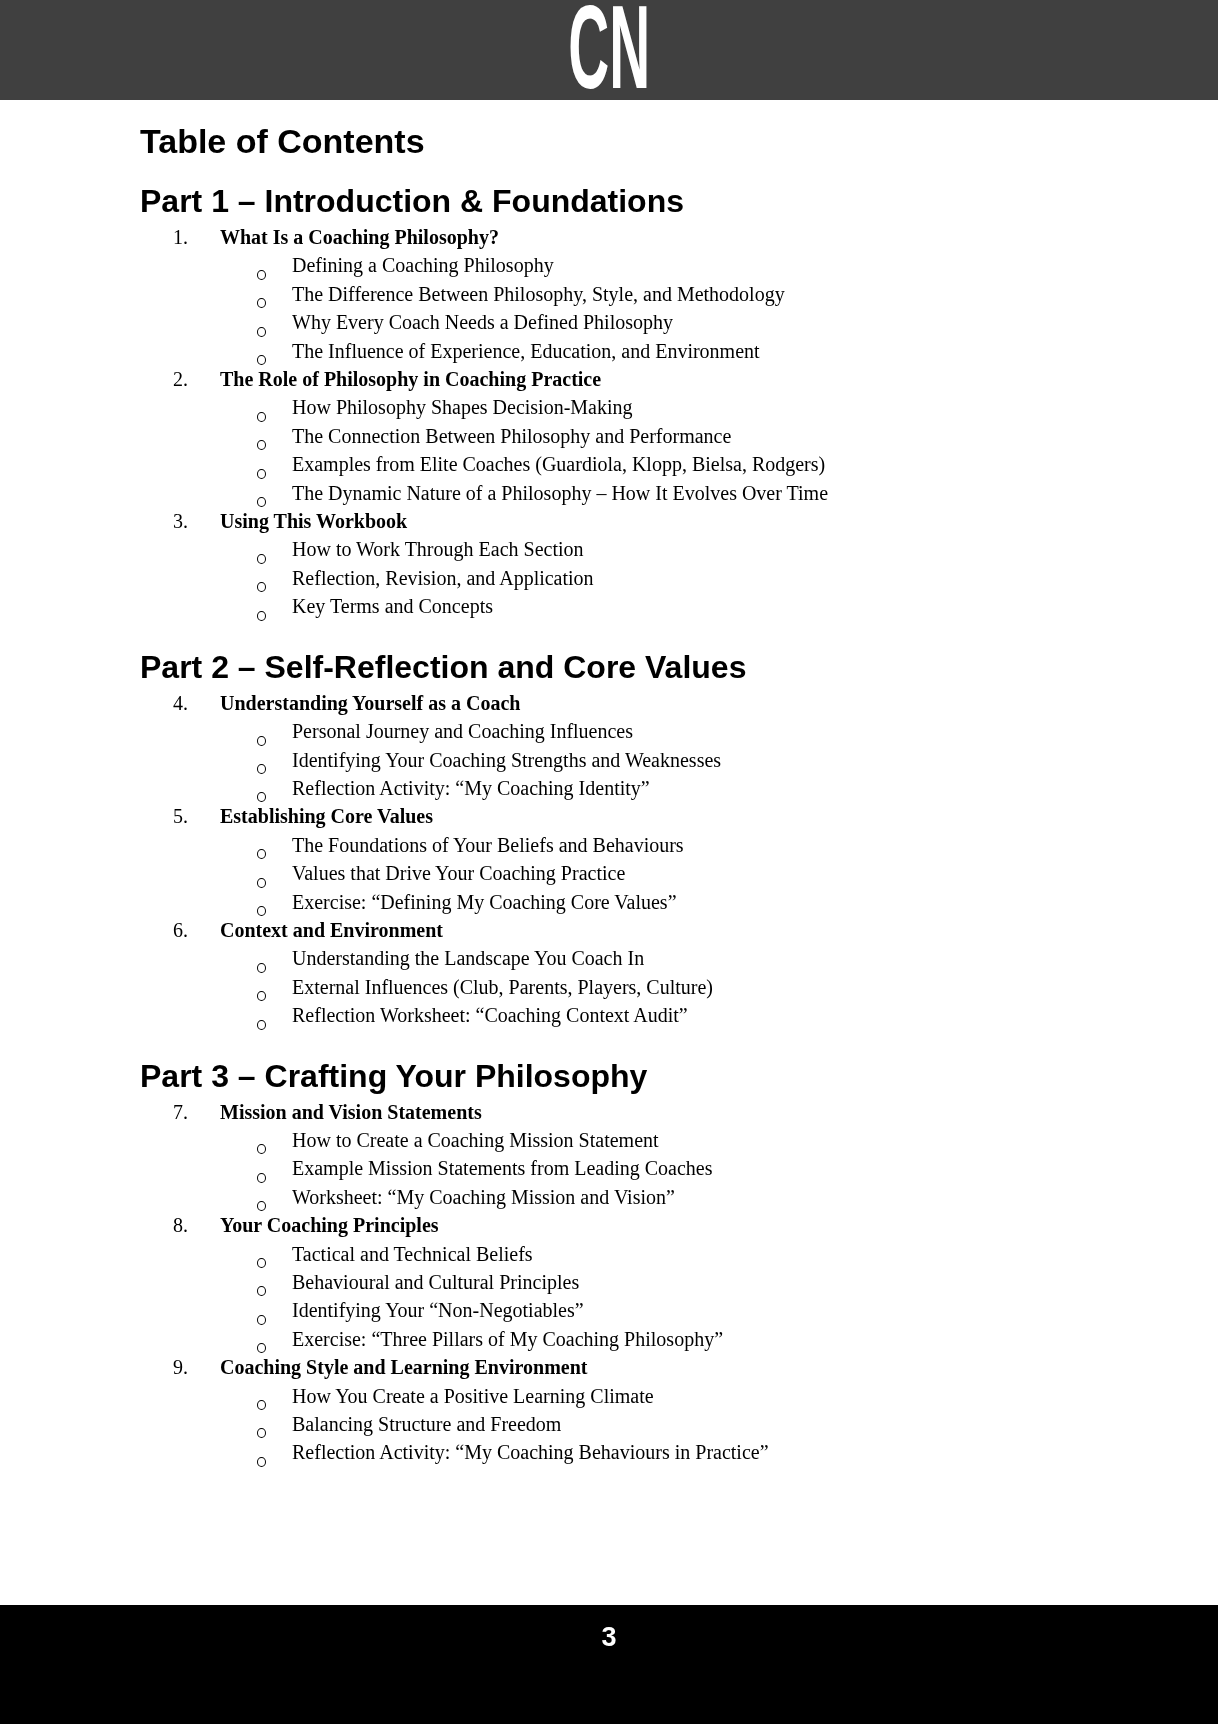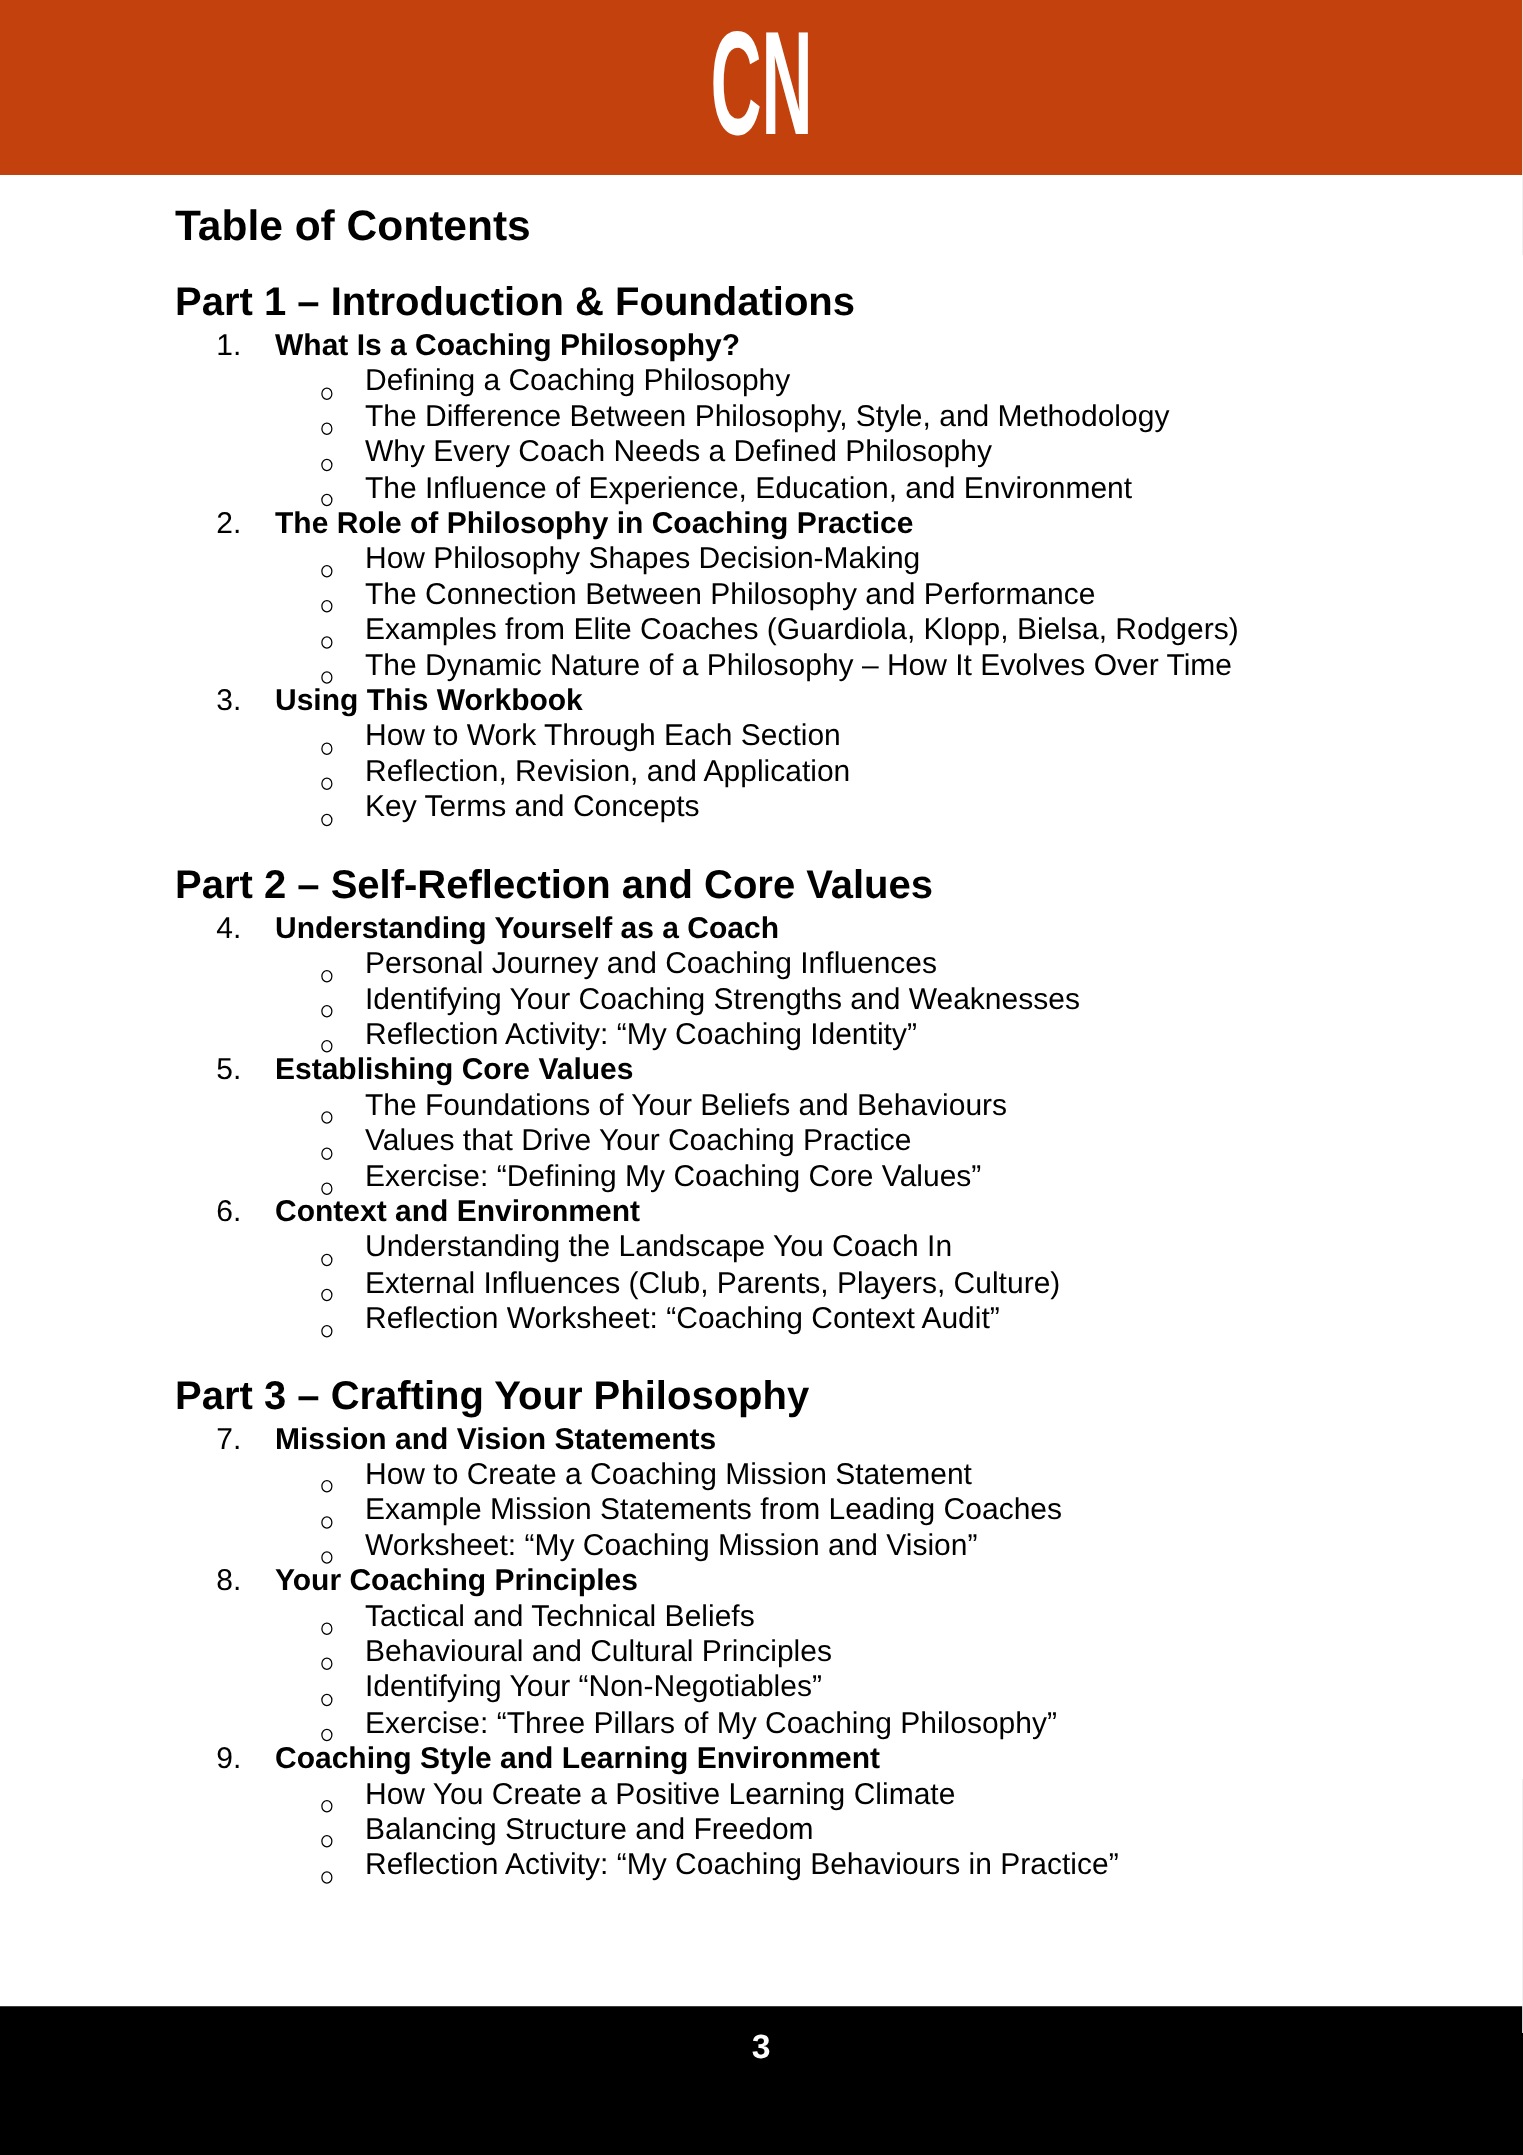--- a/index.html
+++ b/index.html
@@ -6,21 +6,21 @@
   .page {
     position:relative;
     width:1218px; height:1724px;
     margin:0 auto;
     background:#ffffff;
     color:#000000;
     font-family:"Liberation Sans", sans-serif;
     overflow:hidden;
   }
   .topbar {
-    height:140px; background:#c2410c;
+    height:100px; background:#404040;
     display:flex; align-items:center; justify-content:center;
     overflow:hidden;
   }
   .logo {
     color:#ffffff;
     font-weight:700;
     font-size:118px;
     line-height:1;
     transform:scaleX(0.48);
     letter-spacing:0px;
@@ -30,21 +30,21 @@
   .toc-title {
     margin:20px 0 0 140px;
     font-size:34px; line-height:42px; font-weight:700;
   }
   .part-title {
     margin:0 16px 2px 140px;
     font-size:32px; line-height:40px; font-weight:700;
   }
   .part-1 { margin-top:19px; }
   .part-2, .part-3 { margin-top:26px; }
-  .toc-list { font-size:24px; line-height:28.4px; }
+  .toc-list { font-size:20px; line-height:28.4px;font-family:Liberation Serif, serif; }
   .num-row { padding-left:173px; white-space:nowrap; }
   .num { display:inline-block; width:47px; font-weight:400; }
   .num-title { font-weight:700; }
   .sub-row { padding-left:257px; display:flex; align-items:flex-end; white-space:nowrap; }
   .bullet-box { width:35px; flex:none; display:flex; align-items:center; }
   .ring {
     display:inline-block;
     width:7px; height:8px;
     border:1.5px solid #000000;
     border-radius:50%;

